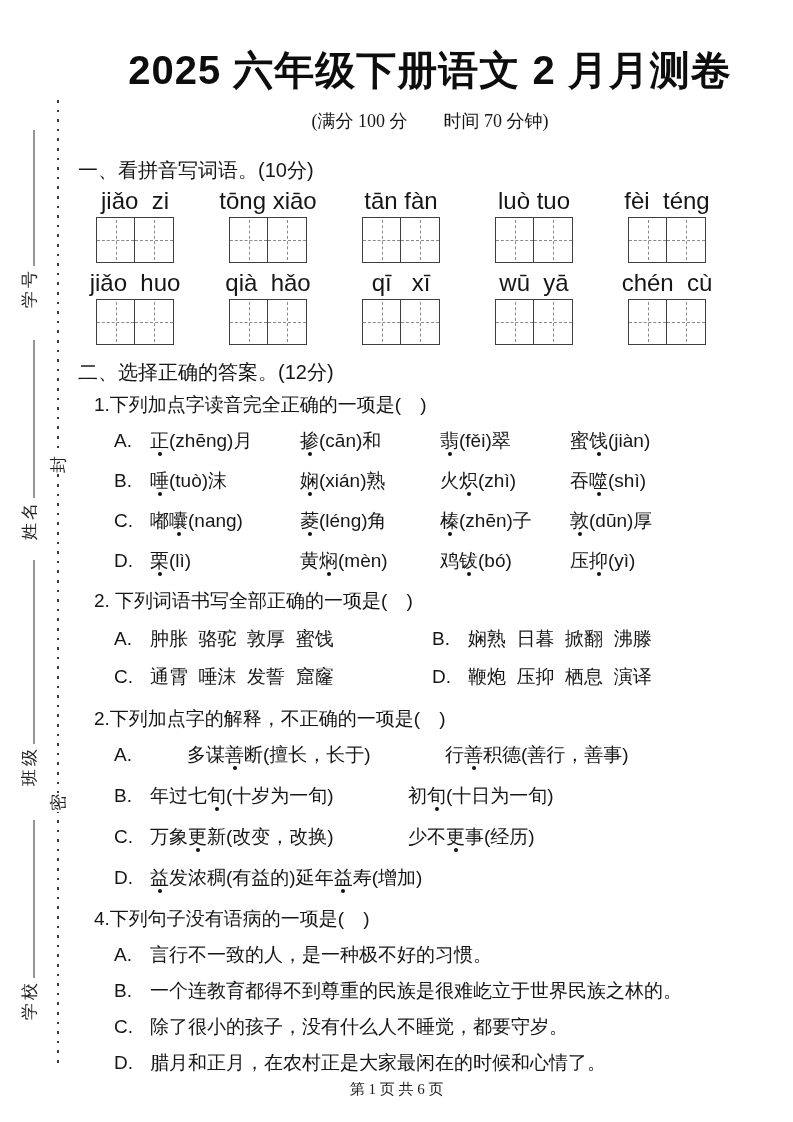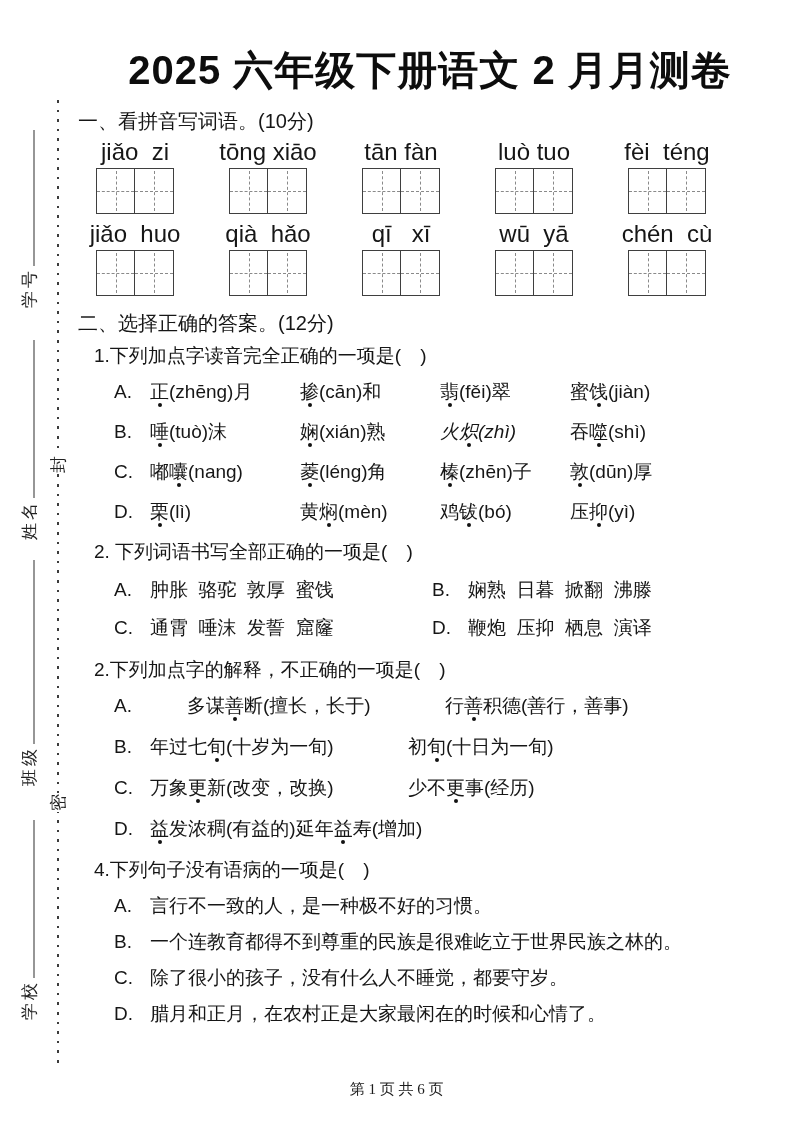--- a/index.html
+++ b/index.html
@@ -37,21 +37,21 @@
   .main { position:absolute; left:78px; top:0; width:704px; }
   .title {
     margin:44px 0 0; text-align:center; font-size:40px; font-weight:bold;
     letter-spacing:1px; line-height:52px; color:#0d0d0d; white-space:nowrap;
   }
   .subtitle {
     margin-top:13px; text-align:center; font-size:18px; line-height:24px;
     font-family:"Liberation Serif","DejaVu Serif",serif;
   }
   .sec-heading { margin:0; font-size:20px; font-weight:normal; line-height:28px; }
-  .sec-heading.first { margin-top:11px; }
+  .sec-heading.first { margin-top:23px; }
   .sec-heading.second { margin-top:13px; }
 
   .pinyin-block { margin:4px 0 0 17px; width:612px; }
   .pinyin-row { display:flex; justify-content:space-between; }
   .pinyin-row + .pinyin-row { margin-top:7px; }
   .pcol { width:80px; display:flex; flex-direction:column; align-items:center; }
   .pword { font-size:24px; line-height:26px; white-space:pre; margin-bottom:3px; }
   .wgrid { display:flex; }
   .wcell { width:39px; height:46px; border:1.6px solid #3f3f3f; position:relative; box-sizing:border-box; }
   .wcell + .wcell { border-left:none; }
@@ -119,20 +119,21 @@
     </div>
 
   <div class="seal-rail">
     <div class="seal-dots"></div>
   <span class="seal-char" style="top: 348px;">封</span>
       <span class="seal-char" style="top: 686px;">密</span>
     </div>
 
   <div class="main">
     <h1 class="title">2025 六年级下册语文 2 月月测卷</h1>
+    <div class="subtitle">(满分 100 分　　时间 70 分钟)</div>
 
     <h2 class="sec-heading first">一、看拼音写词语。(10分)</h2>
     <div class="pinyin-block">
         <div class="pinyin-row">
           <div class="pcol">
             <div class="pword">jiǎo  zi</div>
             <div class="wgrid">
               <div class="wcell"></div>
               <div class="wcell"></div>
             </div>
@@ -214,21 +215,21 @@
               <span class="opt-label">A.</span>
               <span class="opt-cell" style="flex: 0 0 150px; width: 150px;"><span class="dotted">正</span>(zhēng)月</span>
               <span class="opt-cell" style="flex: 0 0 140px; width: 140px;"><span class="dotted">掺</span>(cān)和</span>
               <span class="opt-cell" style="flex: 0 0 130px; width: 130px;"><span class="dotted">翡</span>(fěi)翠</span>
               <span class="opt-cell">蜜<span class="dotted">饯</span>(jiàn)</span>
             </div>
             <div class="opt-row">
               <span class="opt-label">B.</span>
               <span class="opt-cell" style="flex: 0 0 150px; width: 150px;"><span class="dotted">唾</span>(tuò)沫</span>
               <span class="opt-cell" style="flex: 0 0 140px; width: 140px;"><span class="dotted">娴</span>(xián)熟</span>
-              <span class="opt-cell" style="flex: 0 0 130px; width: 130px; font-style: italic;">火<span class="dotted">炽</span>(zhì)</span>
+              <span class="opt-cell" style="flex: 0 0 130px; width: 130px;">火<span class="dotted">炽</span>(zhì)</span>
               <span class="opt-cell">吞<span class="dotted">噬</span>(shì)</span>
             </div>
             <div class="opt-row">
               <span class="opt-label">C.</span>
               <span class="opt-cell" style="flex: 0 0 150px; width: 150px;">嘟<span class="dotted">囔</span>(nang)</span>
               <span class="opt-cell" style="flex: 0 0 140px; width: 140px;"><span class="dotted">菱</span>(léng)角</span>
               <span class="opt-cell" style="flex: 0 0 130px; width: 130px;"><span class="dotted">榛</span>(zhēn)子</span>
               <span class="opt-cell"><span class="dotted">敦</span>(dūn)厚</span>
             </div>
             <div class="opt-row">

